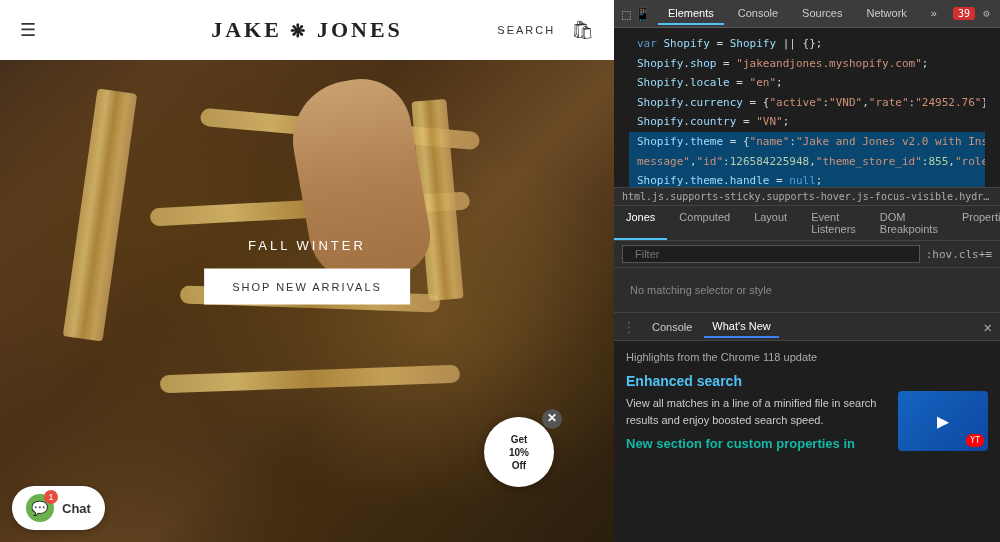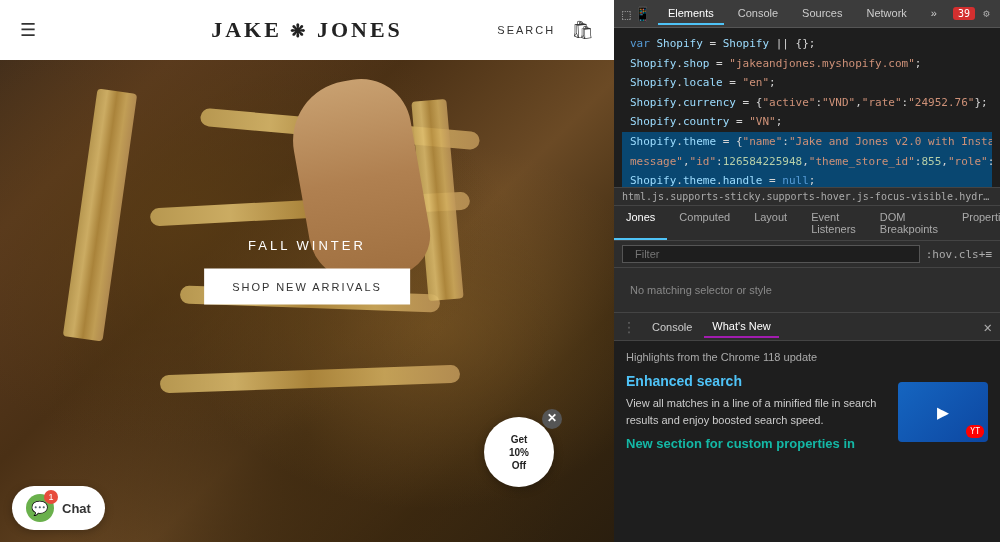--- a/index.html
+++ b/index.html
@@ -302,21 +302,21 @@
       color: #fff;
       border-radius: 3px;
       padding: 1px 5px;
       font-size: 10px;
     }
 
     
     #code-area {
       flex: 1;
       overflow: hidden;
-      padding: 6px 8px;
+      padding: 6px 15px;
       background: #1e1e1e;
     }
 
     .code-line {
       padding: 1px 8px;
       font-size: 11px;
       line-height: 1.6;
       white-space: nowrap;
       overflow: hidden;
     }
@@ -428,21 +428,21 @@
     .bottom-tab {
       padding: 4px 8px;
       font-size: 11px;
       color: #ccc;
       cursor: pointer;
       font-family: Arial, sans-serif;
     }
 
     .bottom-tab.active {
       color: #fff;
-      border-bottom: 2px solid #a21caf;
+      border-bottom: 2px solid #3b82f6;
     }
 
     #bottom-close {
       margin-left: auto;
       color: #aaa;
       cursor: pointer;
       font-size: 14px;
     }
 
     #whats-new-content {
@@ -477,21 +477,21 @@
     #new-section-title {
       font-size: 13px;
       color: #14b8a6;
       font-family: Arial, sans-serif;
       font-weight: bold;
     }
 
     #bottom-row {
       display: flex;
       gap: 10px;
-      align-items: center;
+      align-items: flex-end;
     }
 
     #text-content {
       flex: 1;
     }
 
     #video-thumb {
       width: 90px;
       height: 60px;
       background: linear-gradient(135deg, #1565c0, #0d47a1);

